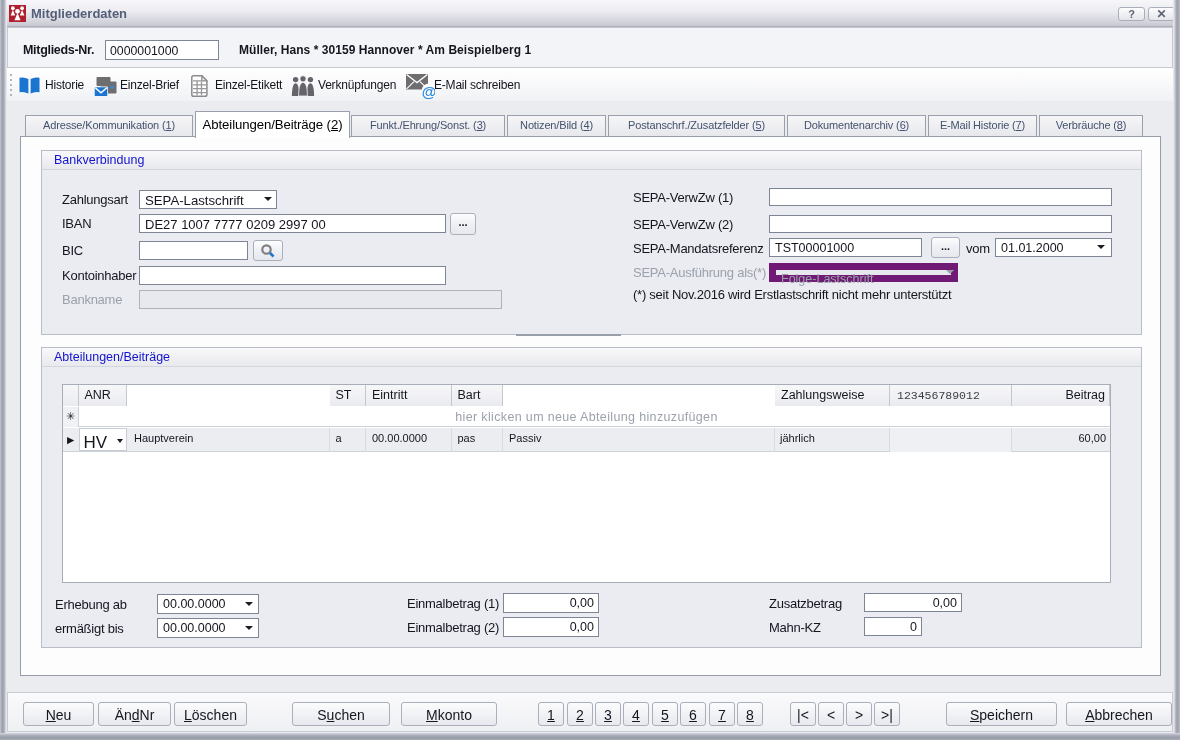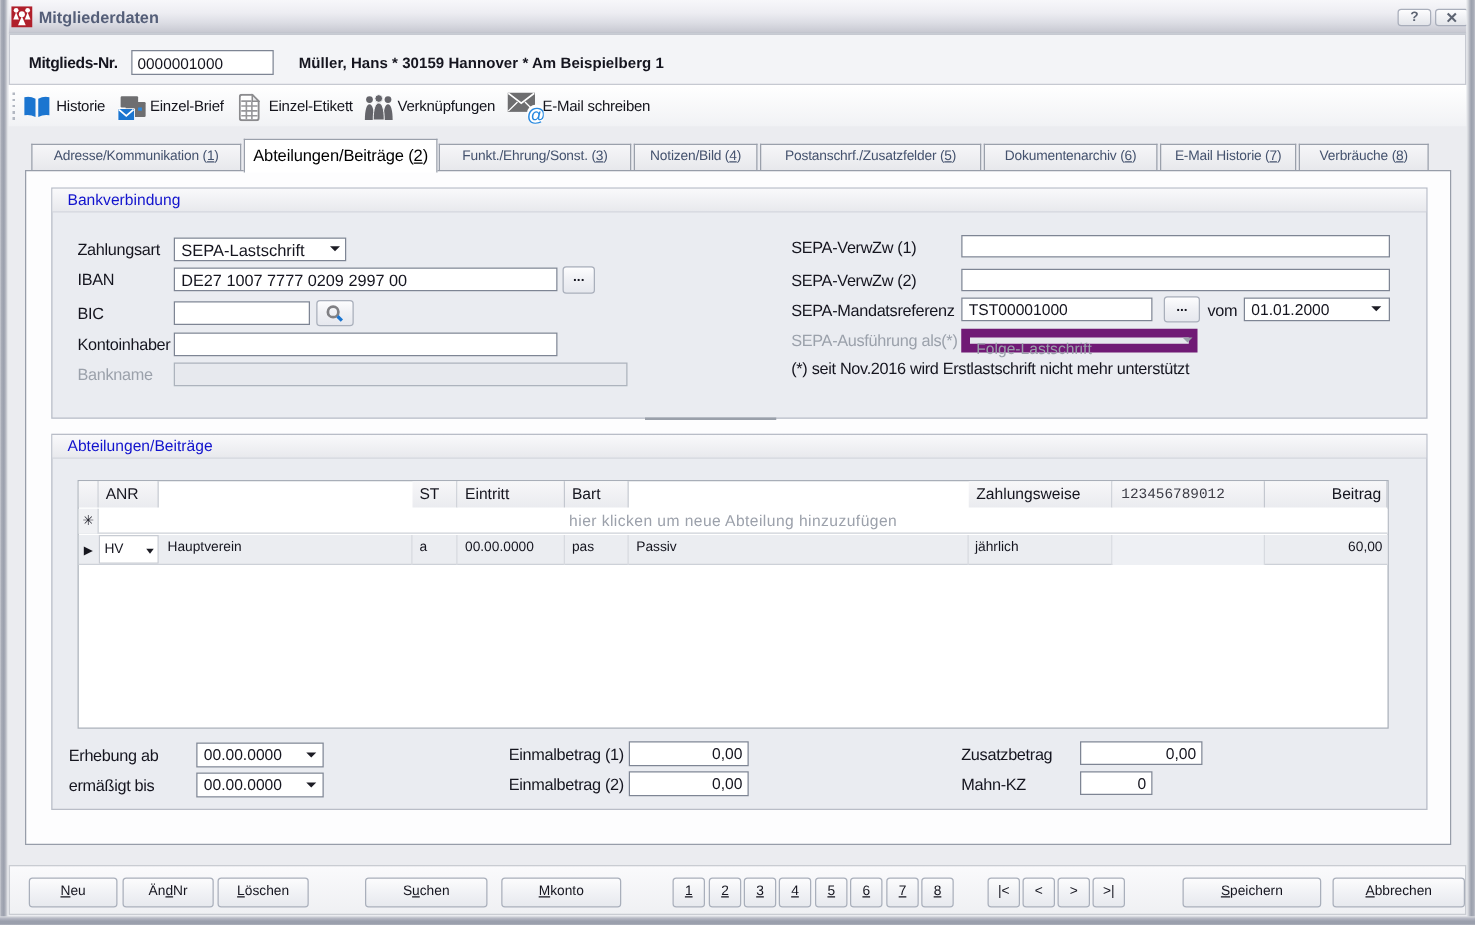--- a/index.html
+++ b/index.html
@@ -61,21 +61,21 @@
 #grid { position:absolute; left:62px; top:384px; width:1049px; height:199px; background:#fff; border:1px solid #a8aeb8; }
 .gh { position:absolute; top:0; height:21px; background:linear-gradient(180deg,#f7f7f9,#eaebef);
   border-right:1px solid #c3c7cf; font-size:12.5px; padding-top:3px; padding-left:6px; }
 .grow1 { position:absolute; left:0; top:22px; width:1047px; height:20px; background:#fff; border-bottom:1px solid #cdd1d8; }
 .grow2 { position:absolute; left:0; top:43px; width:1047px; height:24px; background:#ebedf1; border-bottom:1px solid #cdd1d8; }
 .gc { position:absolute; font-size:11px; padding-top:4px; padding-left:5px; height:24px; border-right:1px solid #d7dae0; }
 
 #bottombar { left:7px; top:692px; width:1166px; height:40px; background:linear-gradient(180deg,#fafafc,#eff0f3); border:1px solid #c9ccd2; }
 .btn { position:absolute; top:702px; height:24px; border:1px solid #a9afbb; border-radius:3px;
   background:linear-gradient(180deg,#fcfcfd 0%,#f2f3f6 45%,#e7e9ee 100%);
-  font-size:11px; color:#15151f; text-align:center; padding-top:4px; }
+  font-size:14px; color:#15151f; text-align:center; padding-top:4px; }
 u { text-decoration:underline; }
 </style>
 </head>
 <body>
 
 <div class="abs" id="titlebar"></div>
 <svg class="abs" style="left:9px;top:5px" width="17" height="17">
   <rect x="0" y="0" width="17" height="17" fill="#b01f2b"></rect>
   <g fill="#fff">
     <circle cx="3.9" cy="3.2" r="1.9"></circle>
@@ -210,21 +210,21 @@
   <div class="gh" style="left:827px;width:122px;font-family:'Liberation Mono',monospace;font-size:11.5px;color:#3c3c46;padding-top:4px;padding-left:7px">123456789012</div>
   <div class="gh" style="left:949px;width:98px;text-align:right;padding-right:4px">Beitrag</div>
   <div class="grow1">
     <div style="position:absolute;left:0;top:0;width:15.5px;height:20px;background:#f0f1f4;border-right:1px solid #cdd1d8"></div>
     <div style="position:absolute;left:3px;top:3px;font-size:11px;color:#23232d">✳</div>
     <div style="position:absolute;left:0;width:1047px;text-align:center;top:3px;font-size:12.5px;letter-spacing:0.35px;color:#9ca1ab">hier klicken um neue Abteilung hinzuzufügen</div>
   </div>
   <div class="grow2">
     <div style="position:absolute;left:4px;top:6px;font-size:9.5px;color:#16161e">▶</div>
     <div style="position:absolute;left:15.5px;top:0;width:48.5px;height:23px;background:#fff;border:1px solid #c8ccd3">
-      <span style="position:absolute;left:4px;top:4px;font-size:11px">HV</span>
+      <span style="position:absolute;left:4px;top:4px;font-size:17px">HV</span>
       <div class="arr" style="left:37px;top:10px;border-left-width:3.5px;border-right-width:3.5px"></div>
     </div>
     <div class="gc" style="left:64px;width:202.5px;padding-left:7px">Hauptverein</div>
     <div class="gc" style="left:266.5px;width:36.5px;padding-left:6px">a</div>
     <div class="gc" style="left:303px;width:85.5px;padding-left:6px">00.00.0000</div>
     <div class="gc" style="left:388.5px;width:51.5px;padding-left:6px">pas</div>
     <div class="gc" style="left:440px;width:272px;padding-left:6px">Passiv</div>
     <div class="gc" style="left:712px;width:115px">jährlich</div>
     <div class="gc" style="left:827px;width:122px;background:#eef0f4"></div>
     <div class="gc" style="left:949px;width:98px;text-align:right;padding-right:4px;border-right:none">60,00</div>

